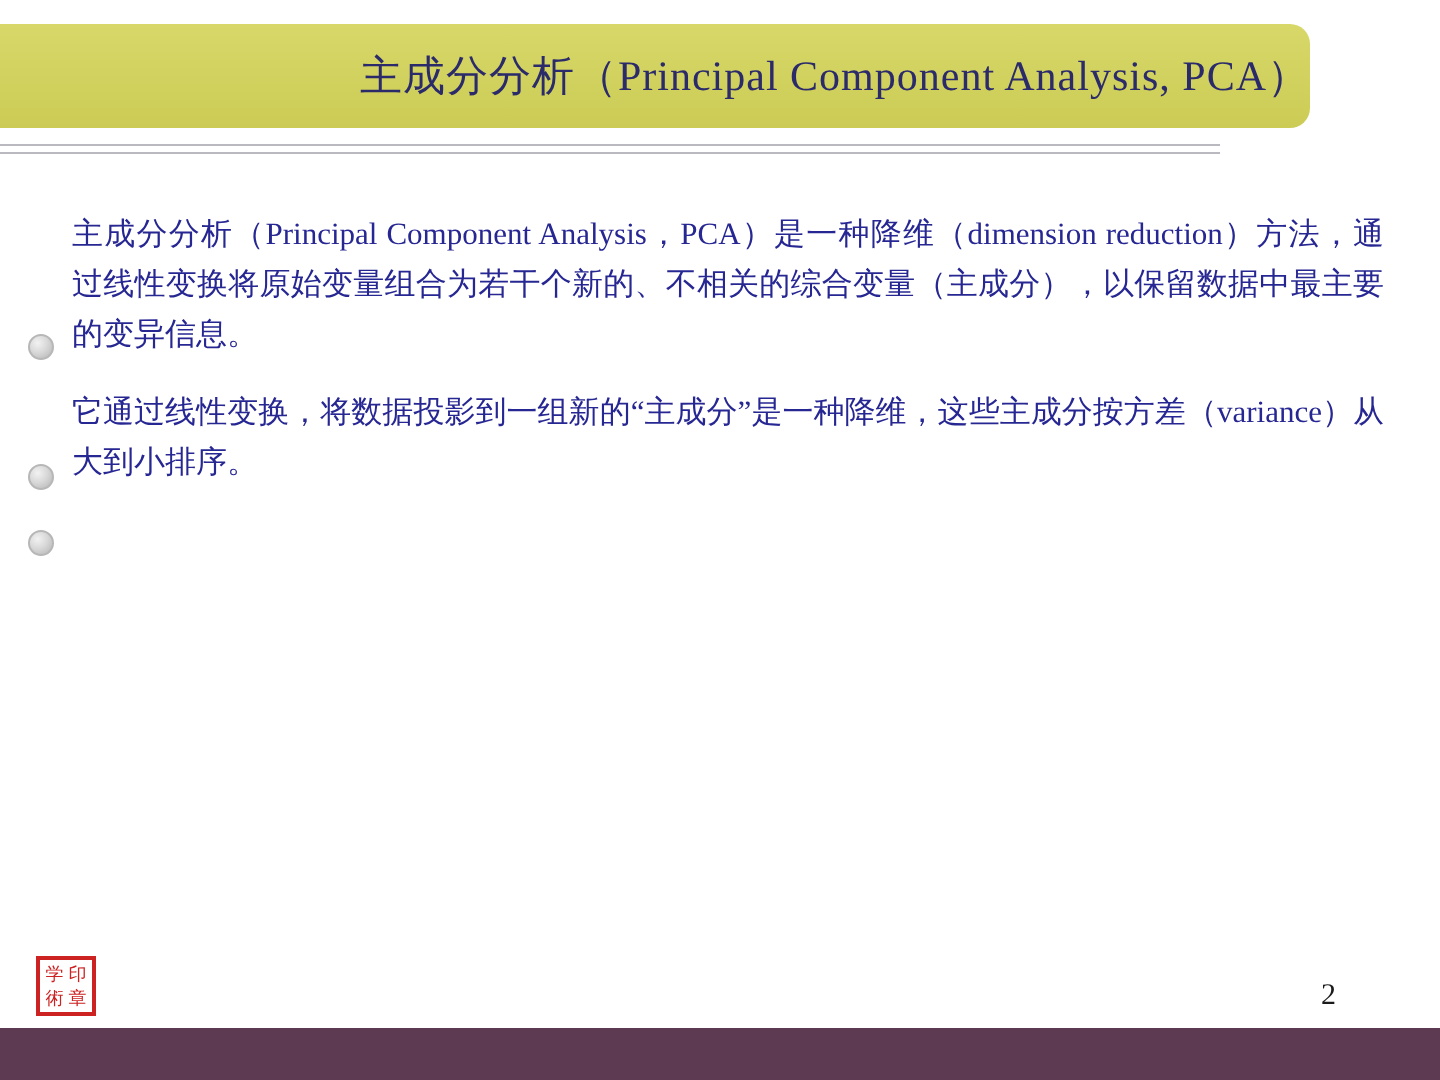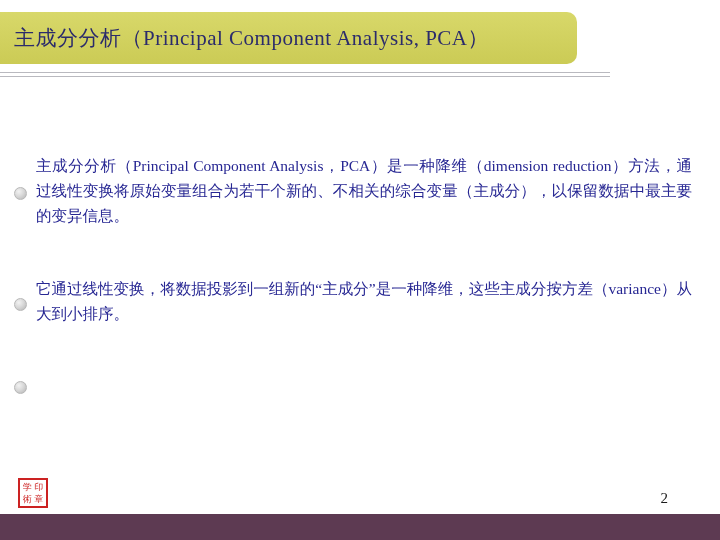--- a/index.html
+++ b/index.html
@@ -13,28 +13,29 @@
     font-family: "Liberation Serif", serif;
     overflow: hidden;
     position: relative;
   }
 
   
   .title-banner {
     position: absolute;
     left: 0;
     top: 12px;
-    width: 577px;
+    width: 655px;
     height: 52px;
     background: #d4d45f;
     background: linear-gradient(180deg, #d8d86a 0%, #cbcb55 100%);
     border-top-right-radius: 10px;
     border-bottom-right-radius: 10px;
     display: flex;
     align-items: center;
+    justify-content: flex-end;
   }
   .title-text {
     color: #2b2b6b;
     font-size: 21px;
     font-family: "Liberation Serif", serif;
     padding-left: 14px;
     letter-spacing: 0.5px;
     white-space: nowrap;
   }
   .title-rule {
@@ -49,24 +50,23 @@
 
   
   .content {
     position: absolute;
     left: 0;
     top: 105px;
     width: 720px;
   }
   .bullet-row {
     display: flex;
-    align-items: center;
+    align-items: flex-end;
     padding: 0 28px 0 14px;
     margin-bottom: 14px;
-    margin-top: 48px;
   }
   .bullet-dot {
     flex: 0 0 auto;
     width: 11px;
     height: 11px;
     border-radius: 50%;
     background: radial-gradient(circle at 35% 32%, #f2f2f2 0%, #d9d9d9 45%, #b4b4b4 100%);
     border: 1px solid #b7b7b7;
     margin-top: 6px;
     margin-right: 9px;

